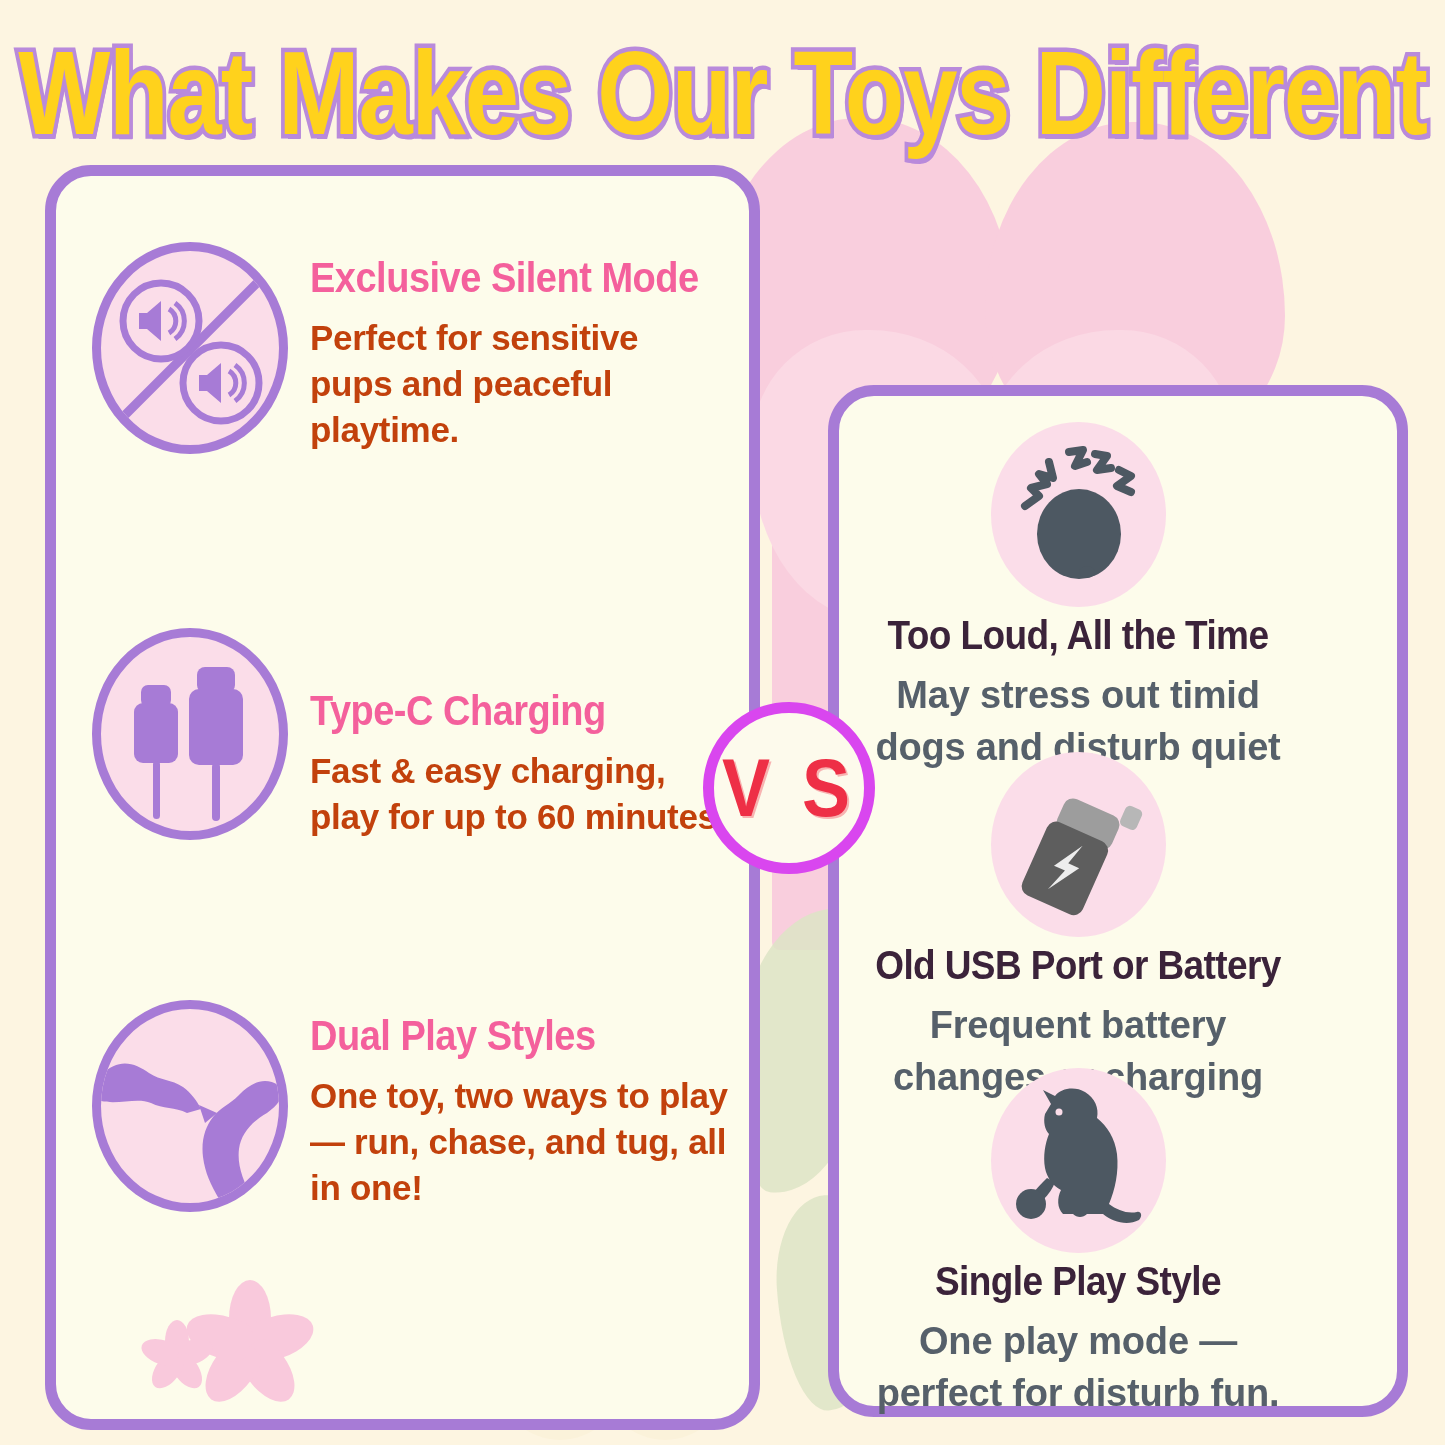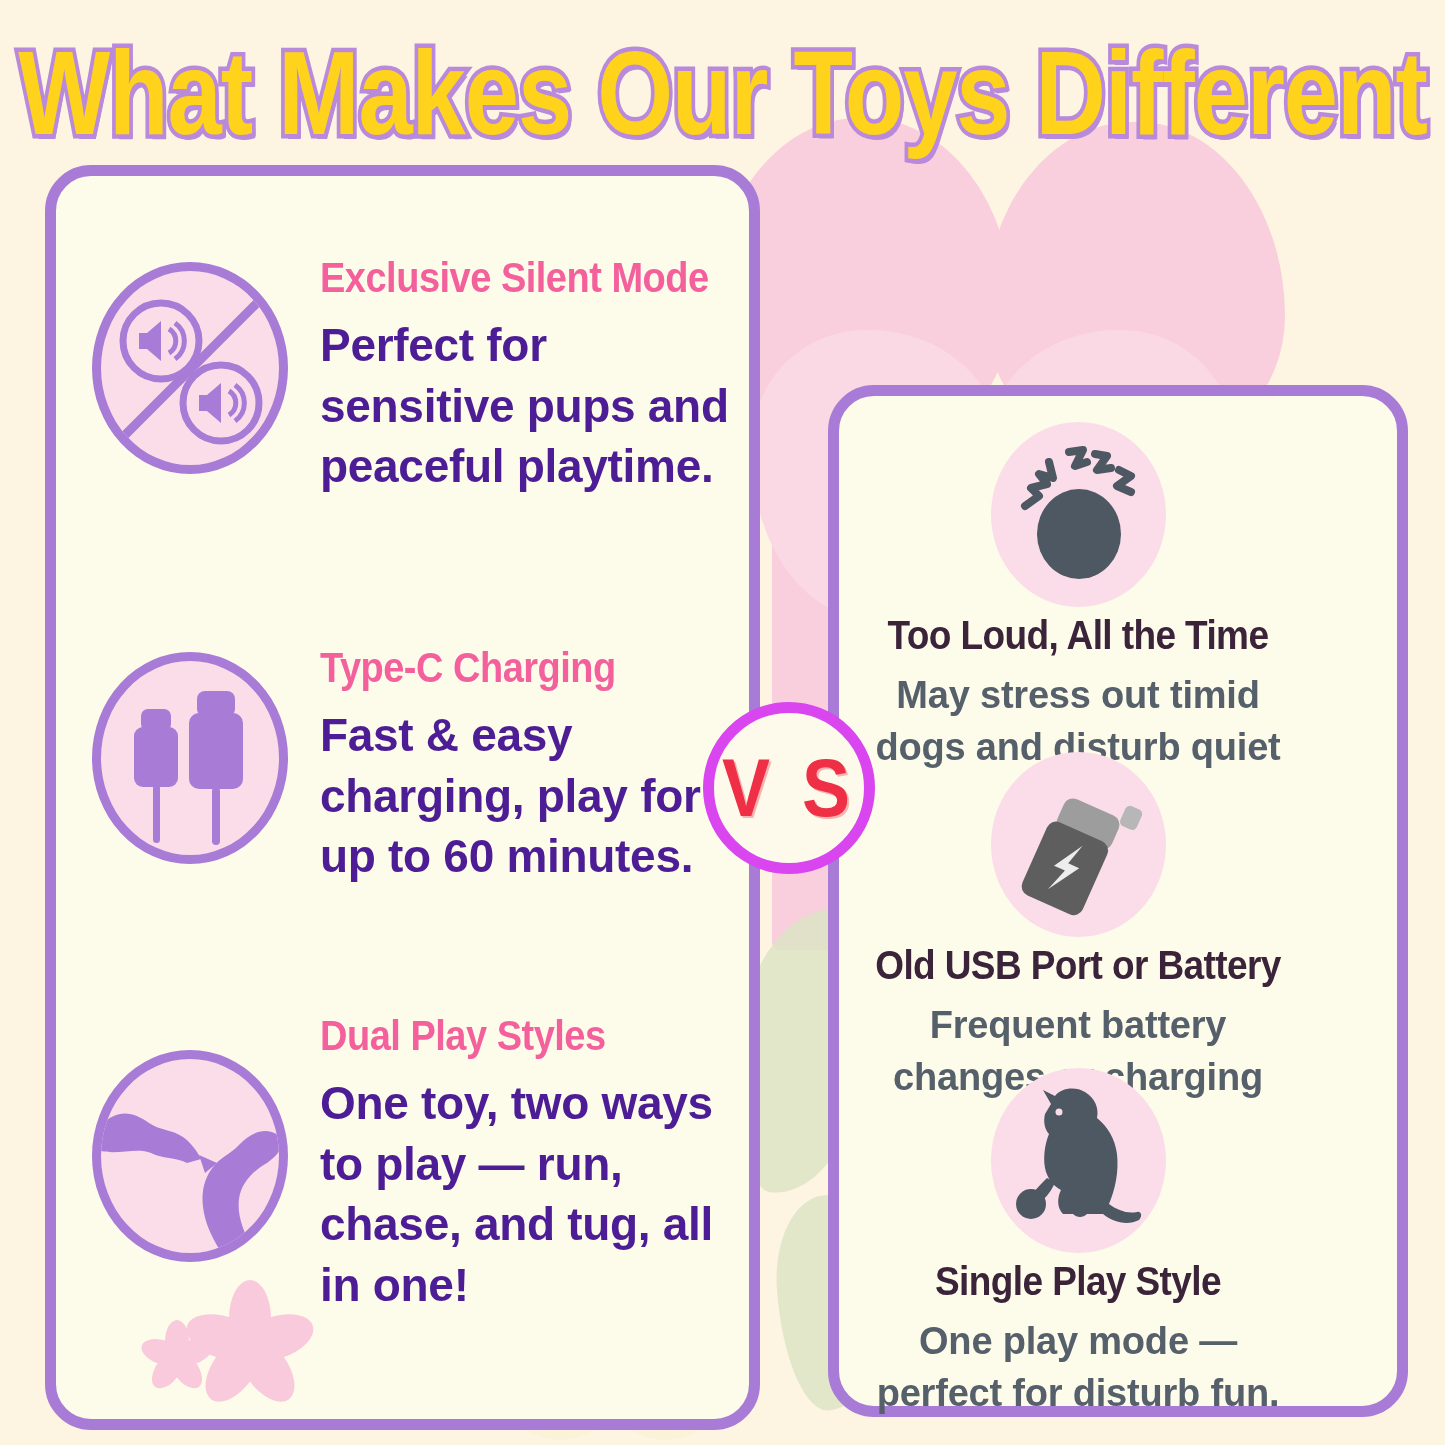--- a/index.html
+++ b/index.html
@@ -91,22 +91,22 @@
     border:11px solid #A77BD6;
     border-radius:46px;
   }
   .card-left{ left:45px;  top:165px;  width:715px;  height:1265px; }
   .card-right{ left:828px; top:385px;  width:580px;  height:1032px; }
 
   
   .feature{
     position:absolute;
     display:flex;
-    align-items:center;
-    gap:32px;
+    align-items:flex-end;
+    gap:22px;
   }
   .feature.f1{ left:36px; top:62px;  }
   .feature.f2{ left:36px; top:452px; }
   .feature.f3{ left:36px; top:820px; }
 
   .icon-circle{
     flex:0 0 auto;
     width:196px; height:212px;
     border-radius:50%;
     background:#FBDDE9;
@@ -120,24 +120,24 @@
     font-weight:bold;
     font-size:38px;
     color:#F4609C;
     letter-spacing:-0.5px;
     transform:scaleY(1.12);
     transform-origin:left top;
     white-space:nowrap;
     margin-bottom:18px;
   }
   .feat-body{
-    font-size:46px;
+    font-size:35px;
     line-height:1.32;
     font-weight:bold;
-    color:#4c1d95;
+    color:#c2410c;
     letter-spacing:-0.3px;
   }
 
   
   .sakura{ position:absolute; pointer-events:none; }
   .sakura i{
     position:absolute; display:block;
     background:#F9C9DC;
     border-radius:60% 60% 40% 40% / 70% 70% 30% 30%;
     transform-origin:50% 100%;

